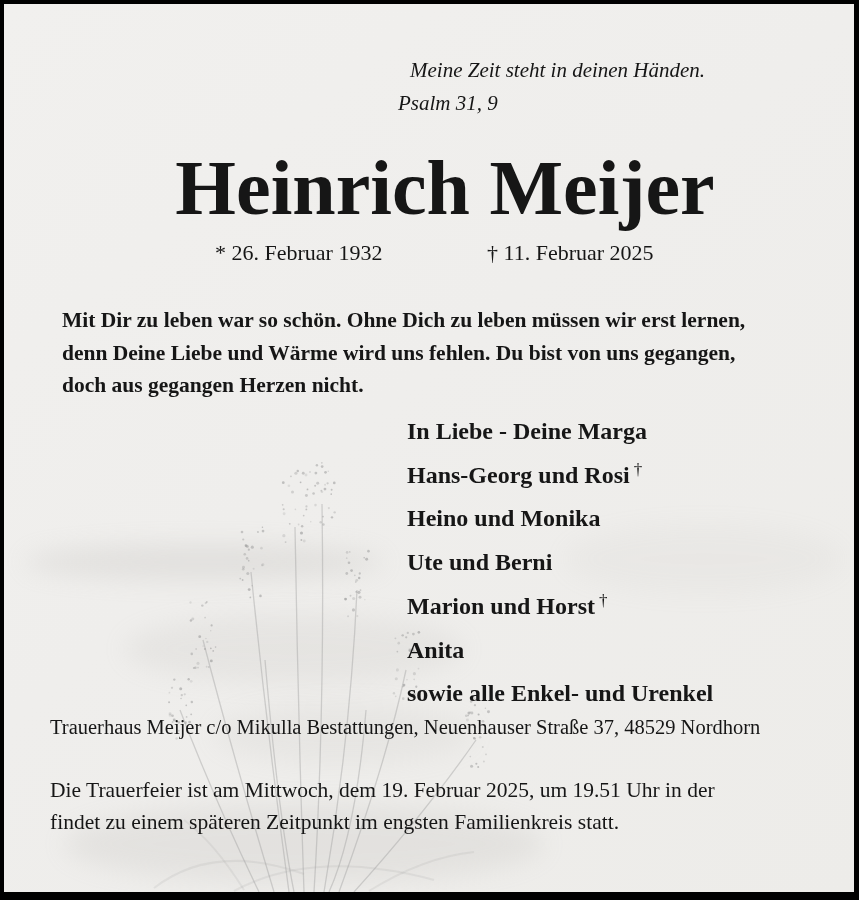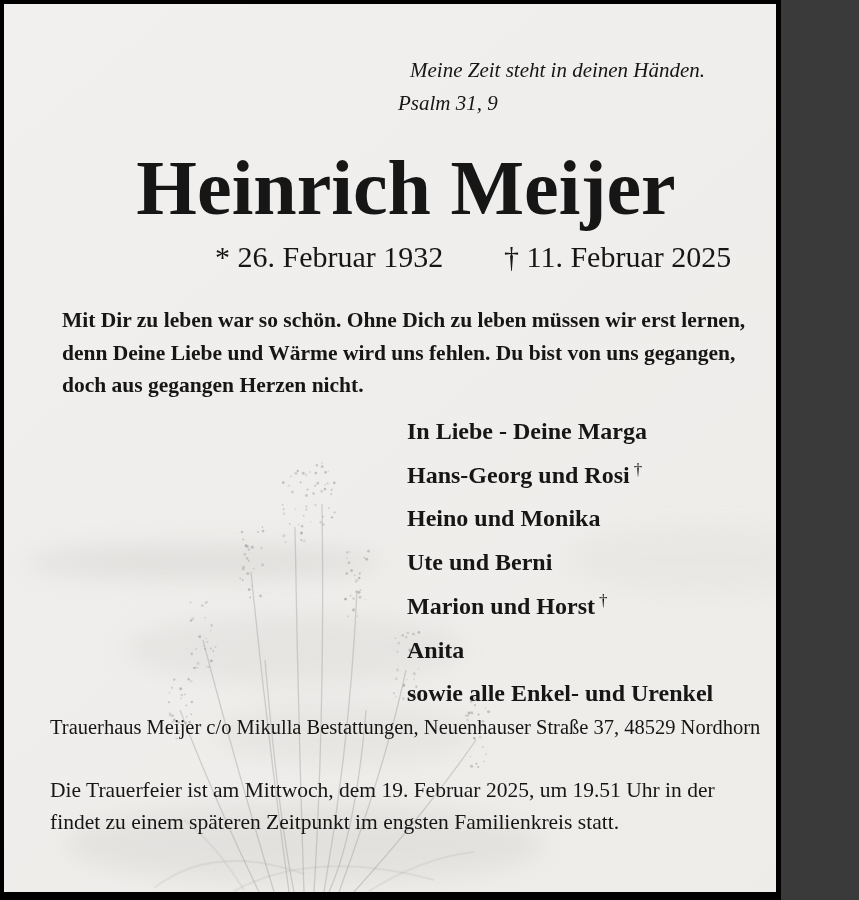--- a/index.html
+++ b/index.html
@@ -2,21 +2,21 @@
 <html lang="de" style="--paper: #efeeec; --ink: #161616; --border: #000000; --art: #9a9a9a;"><head>
 <meta charset="utf-8">
 <style>
   :root{
     --paper:#efeeec; --ink:#161616; --border:#000000; --art:#9a9a9a;
   }
   html,body{margin:0;padding:0;background:#3a3a3a;}
   .page{
     position:relative;
     box-sizing:border-box;
-    width:781px;height:900px;
+    width:859px;height:900px;
     margin:0;
     background:linear-gradient(140deg,#f1f0ee 0%,var(--paper,#efeeec) 45%,#edecE9 100%);
     border-style:solid;
     border-color:var(--border,#000);
     border-width:4px 5px 8px 4px;
     overflow:hidden;
     font-family:"Liberation Serif","DejaVu Serif",serif;
     color:var(--ink,#161616);
   }
   
@@ -32,23 +32,23 @@
     position:absolute;left:394px;top:50px;
     font-style:italic;font-size:21px;line-height:33px;white-space:nowrap;
   }
   .quote .q-line{margin-left:12px;}
   .title{
     position:absolute;left:0;top:126px;width:100%;
     margin:16px;text-align:center;
     font-size:78px;font-weight:bold;line-height:84px;letter-spacing:0;
     white-space:nowrap;
   }
-  .dates{position:absolute;left:0;top:236px;width:100%;height:30px;font-size:30px;}
+  .dates{position:absolute;left:0;top:236px;width:100%;height:30px;font-size:22px;}
   .dates .birth{position:absolute;left:211px;white-space:nowrap;}
-  .dates .death{position:absolute;left:500px;white-space:nowrap;}
+  .dates .death{position:absolute;left:483px;white-space:nowrap;}
   .message{
     position:absolute;left:58px;top:300px;
     font-size:21.5px;line-height:32.5px;white-space:nowrap;font-weight:bold;
   }
   .mourners{
     position:absolute;left:403px;top:403px;
     font-size:24px;font-weight:bold;line-height:38.7px;white-space:nowrap;
     list-style:none;margin:0;padding:0;
   }
   .mourners .dagger{

